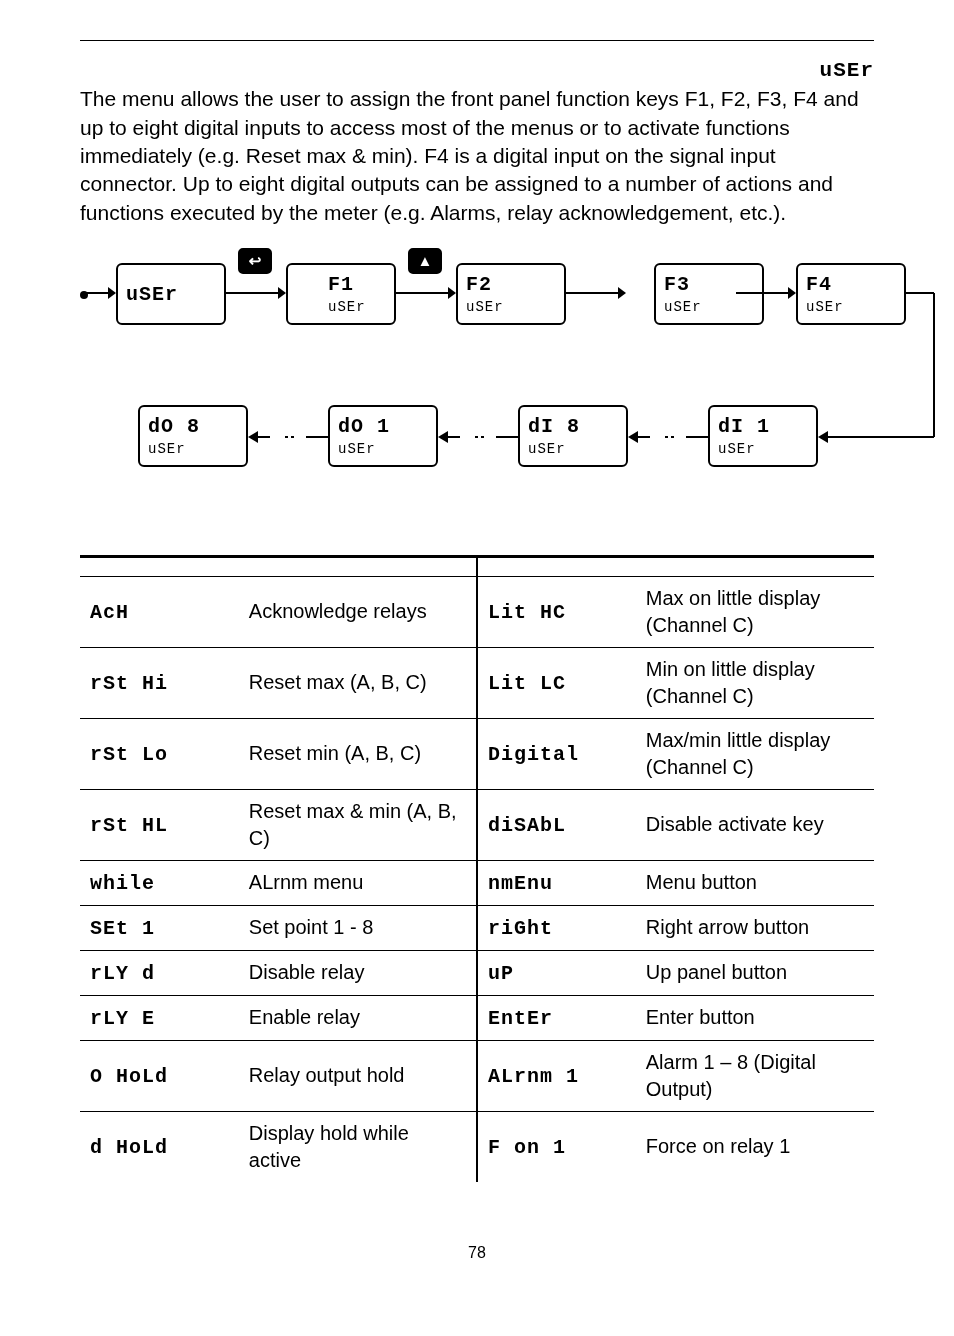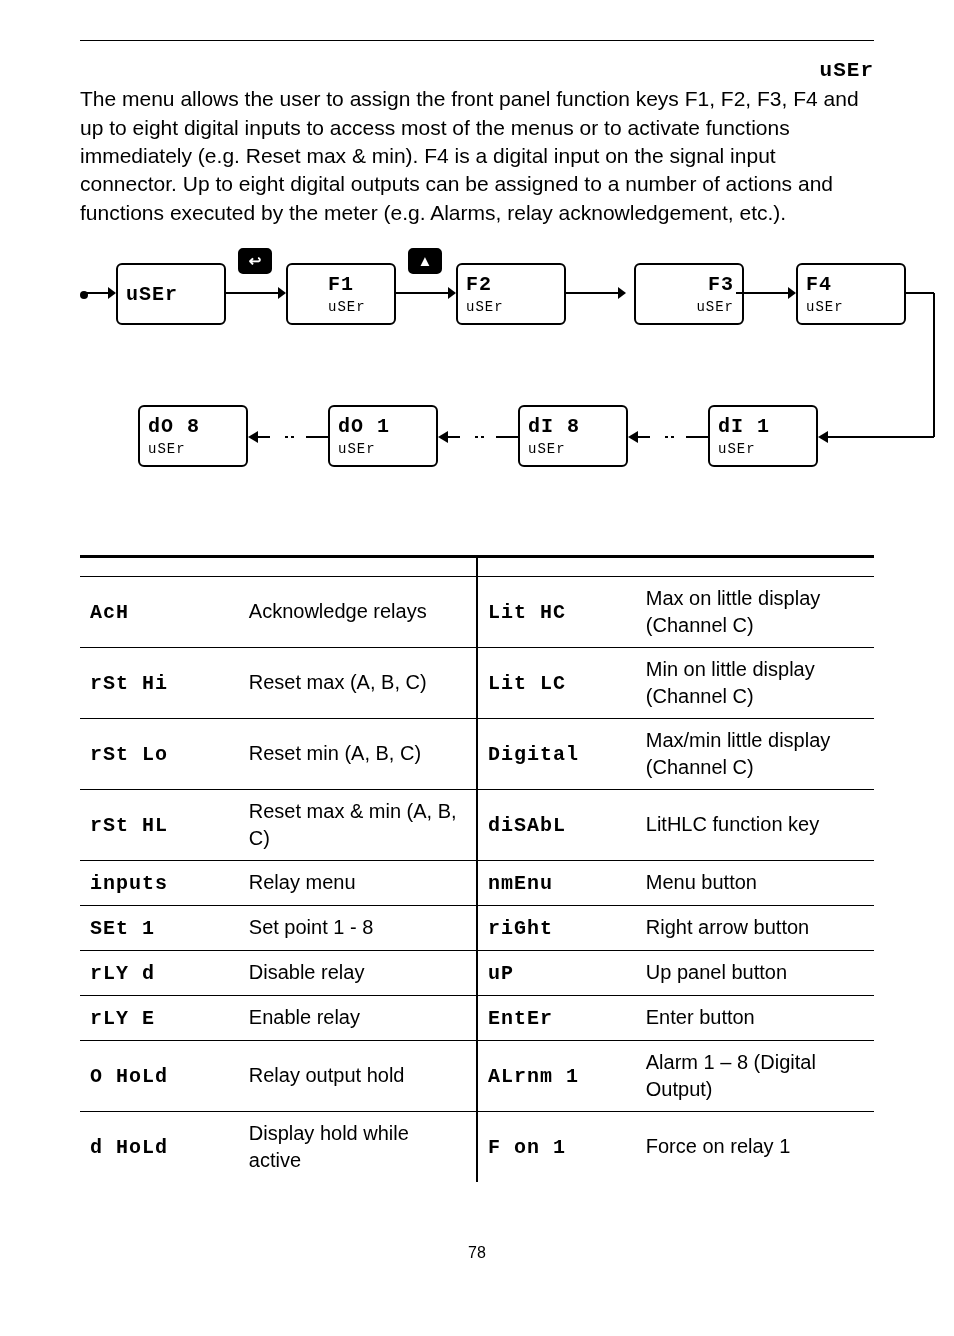--- a/index.html
+++ b/index.html
@@ -95,21 +95,21 @@
     <span class="big">uSEr</span>
   </div>
   <div class="dbox" style="left:206px; top:18px;padding-left:40px;">
     <span class="big">F1</span>
     <span class="sml">uSEr</span>
   </div>
   <div class="dbox" style="left:376px; top:18px;">
     <span class="big">F2</span>
     <span class="sml">uSEr</span>
   </div>
-  <div class="dbox" style="left:554px; top:18px;align-items:flex-end;">
+  <div class="dbox" style="left:574px; top:18px;">
     <span class="big">F3</span>
     <span class="sml">uSEr</span>
   </div>
   <div class="dbox" style="left:716px; top:18px;">
     <span class="big">F4</span>
     <span class="sml">uSEr</span>
   </div>
 
   <div class="ico" style="left:158px; top:3px;">
       <span>↩</span>
@@ -206,25 +206,25 @@
   <tr>
     <td class="c1"><span class="seg">rSt Lo</span></td>
     <td class="c2">Reset min (A, B, C)</td>
     <td class="c3"><span class="seg">Digital</span></td>
     <td class="c4">Max/min little display (Channel C)</td>
   </tr>
   <tr>
     <td class="c1"><span class="seg">rSt HL</span></td>
     <td class="c2">Reset max &amp; min (A, B, C)</td>
     <td class="c3"><span class="seg">diSAbL</span></td>
-    <td class="c4">LitHLC function key</td>
-  </tr>
-  <tr>
-    <td class="c1"><span class="seg">inputs</span></td>
-    <td class="c2">Relay menu</td>
+    <td class="c4">Disable activate key</td>
+  </tr>
+  <tr>
+    <td class="c1"><span class="seg">while</span></td>
+    <td class="c2">ALrnm menu</td>
     <td class="c3"><span class="seg">nmEnu</span></td>
     <td class="c4">Menu button</td>
   </tr>
   <tr>
     <td class="c1"><span class="seg">SEt  1</span></td>
     <td class="c2">Set point 1 - 8</td>
     <td class="c3"><span class="seg">riGht</span></td>
     <td class="c4">Right arrow button</td>
   </tr>
   <tr>

